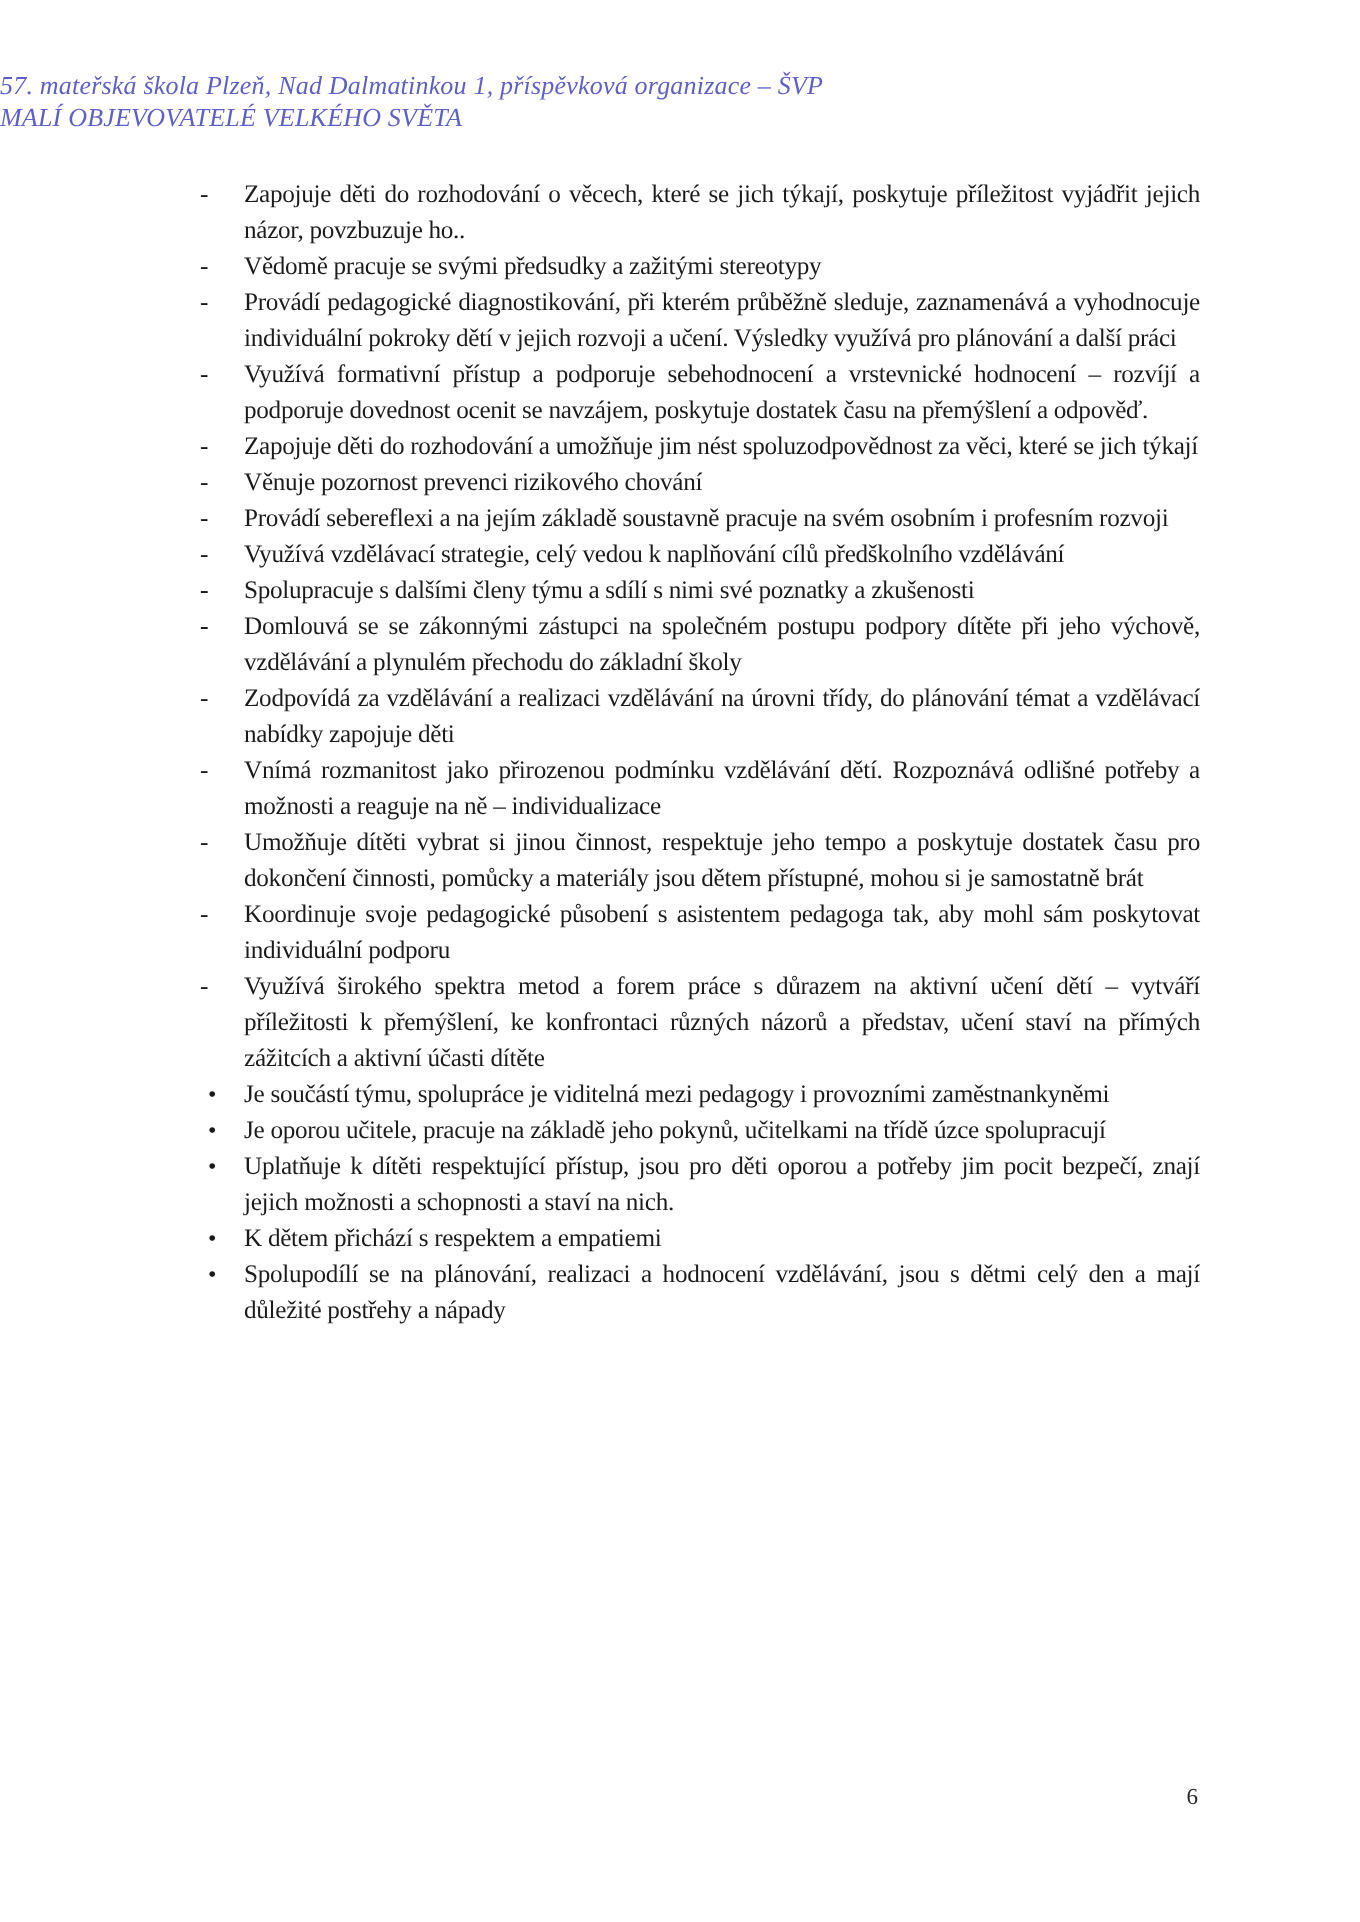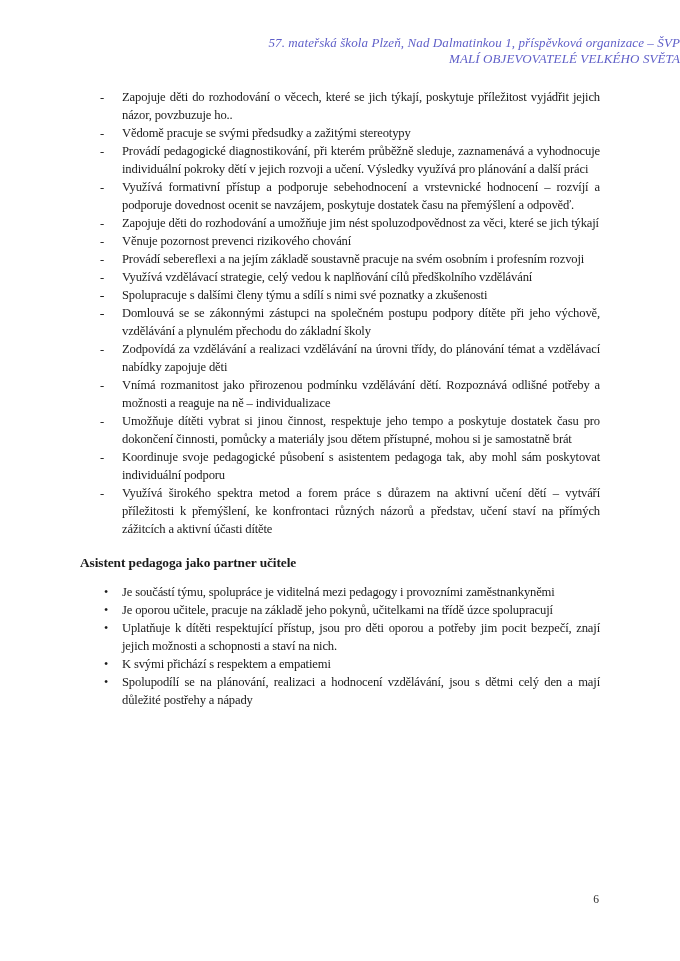--- a/index.html
+++ b/index.html
@@ -9,21 +9,21 @@
     width: 680px;
     height: 961px;
     margin: 0 auto;
     background: var(--page_bg, #ffffff);
     font-family: "Liberation Serif", "DejaVu Serif", serif;
     color: var(--text_color, #1b1b1b);
     overflow: hidden;
   }
   .doc-header {
     padding-top: 35px;
-    text-align: right;
+    text-align: left;
     font-style: italic;
     color: var(--header_color, #5f5fc8);
     font-size: 13px;
     line-height: 16px;
     letter-spacing: 0.1px;
   }
   .content {
     margin: 0 80px;
     width: 520px;
   }
@@ -85,27 +85,26 @@
         <div class="list-item"><span class="marker">-</span><span>Spolupracuje s dalšími členy týmu a sdílí s nimi své poznatky a zkušenosti</span></div>
         <div class="list-item"><span class="marker">-</span></div>
         <div class="list-item"><span class="marker">-</span><span>Domlouvá se se zákonnými zástupci na společném postupu podpory dítěte při jeho výchově, vzdělávání a plynulém přechodu do základní školy</span></div>
         <div class="list-item"><span class="marker">-</span><span>Zodpovídá za vzdělávání a realizaci vzdělávání na úrovni třídy, do plánování témat a vzdělávací nabídky zapojuje děti</span></div>
         <div class="list-item"><span class="marker">-</span><span>Vnímá rozmanitost jako přirozenou podmínku vzdělávání dětí. Rozpoznává odlišné potřeby a možnosti a reaguje na ně – individualizace</span></div>
         <div class="list-item"><span class="marker">-</span><span>Umožňuje dítěti vybrat si jinou činnost, respektuje jeho tempo a poskytuje dostatek času pro dokončení činnosti, pomůcky a materiály jsou dětem přístupné, mohou si je samostatně brát</span></div>
         <div class="list-item"><span class="marker">-</span><span>Koordinuje svoje pedagogické působení s asistentem pedagoga tak, aby mohl sám poskytovat individuální podporu</span></div>
         <div class="list-item"><span class="marker">-</span><span>Využívá širokého spektra metod a forem práce s důrazem na aktivní učení dětí – vytváří příležitosti k přemýšlení, ke konfrontaci různých názorů a představ, učení staví na přímých zážitcích a aktivní účasti dítěte</span></div>
       </div>
 
-    <h2 class="section-heading">Asistent pedagoga jako partner učitele</h2>
 
     <div class="list bullet-list">
         <div class="list-item"><span class="marker">•</span><span>Je součástí týmu, spolupráce je viditelná mezi pedagogy i provozními zaměstnankyněmi</span></div>
         <div class="list-item"><span class="marker">•</span><span>Je oporou učitele, pracuje na základě jeho pokynů, učitelkami na třídě úzce spolupracují</span></div>
         <div class="list-item"><span class="marker">•</span><span>Uplatňuje k dítěti respektující přístup, jsou pro děti oporou a potřeby jim pocit bezpečí, znají jejich možnosti a schopnosti a staví na nich.</span></div>
-        <div class="list-item"><span class="marker">•</span><span>K svými přichází s respektem a empatiemi</span></div>
+        <div class="list-item"><span class="marker">•</span><span>K dětem přichází s respektem a empatiemi</span></div>
         <div class="list-item"><span class="marker">•</span><span>Spolupodílí se na plánování, realizaci a hodnocení vzdělávání, jsou s dětmi celý den a mají důležité postřehy a nápady</span></div>
       </div>
 
   </div>
 
   <div class="page-number">6</div>
 
 </div>
 
 </body></html>

